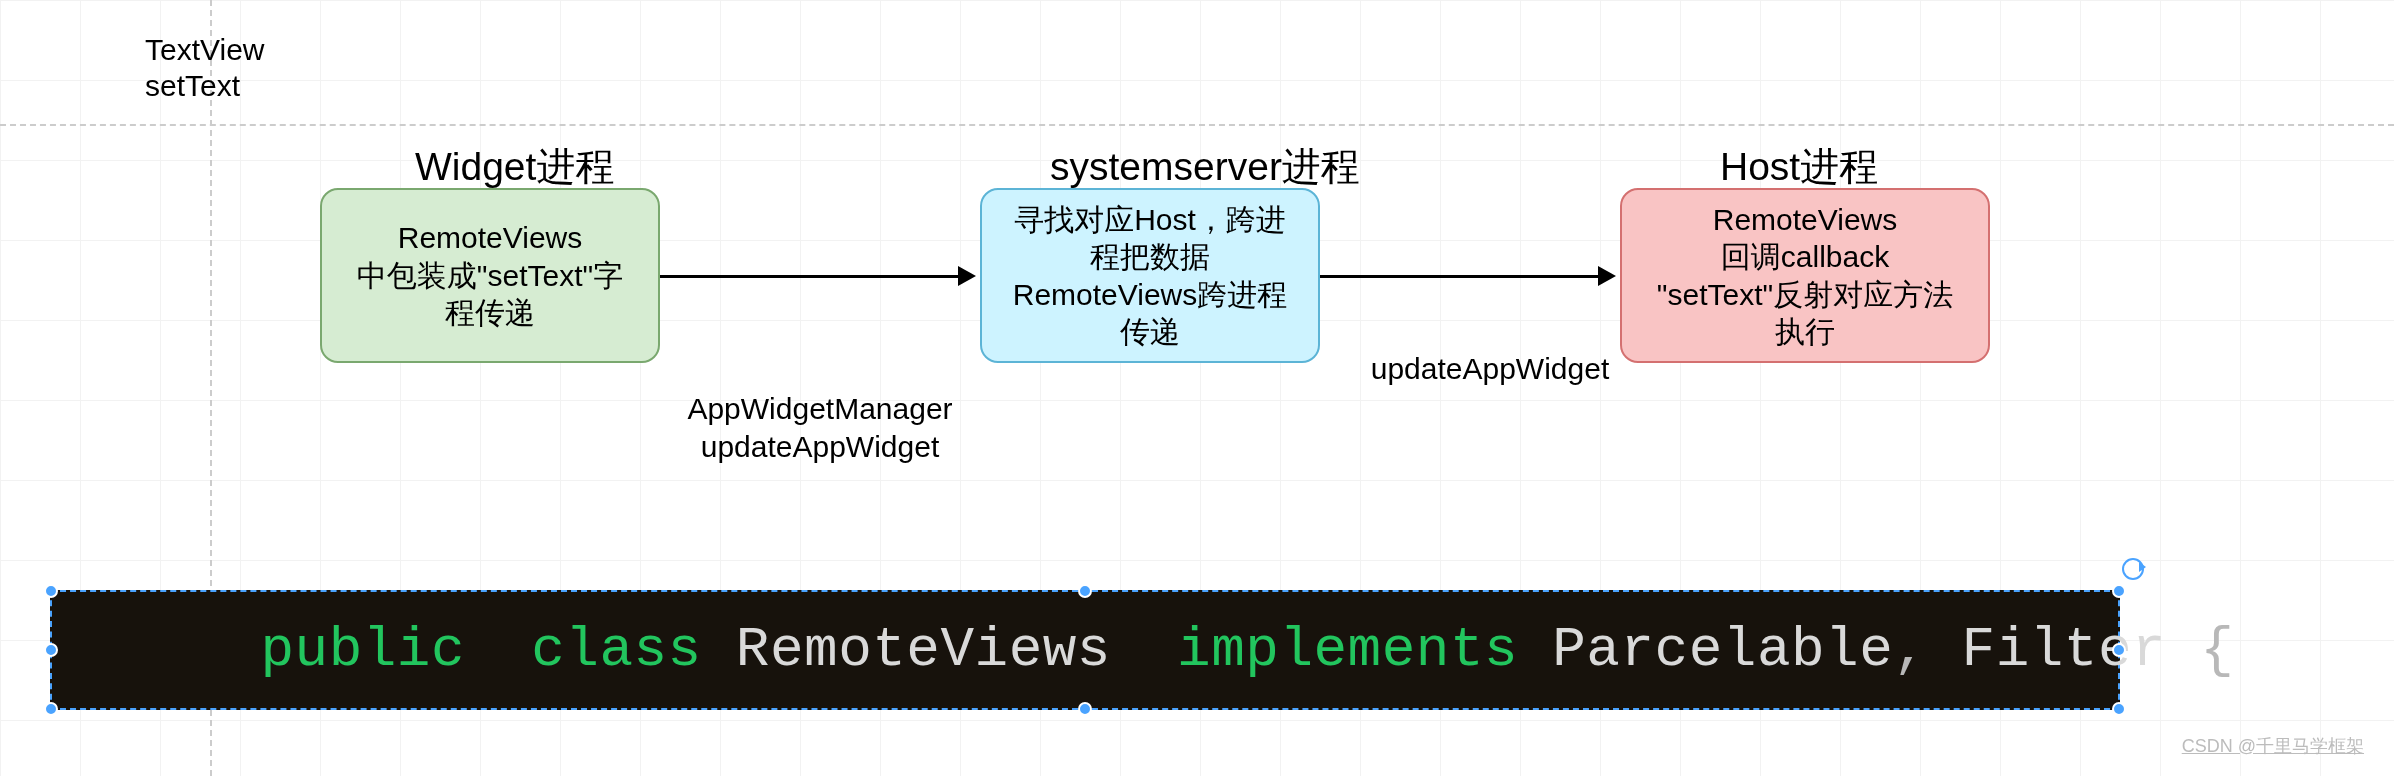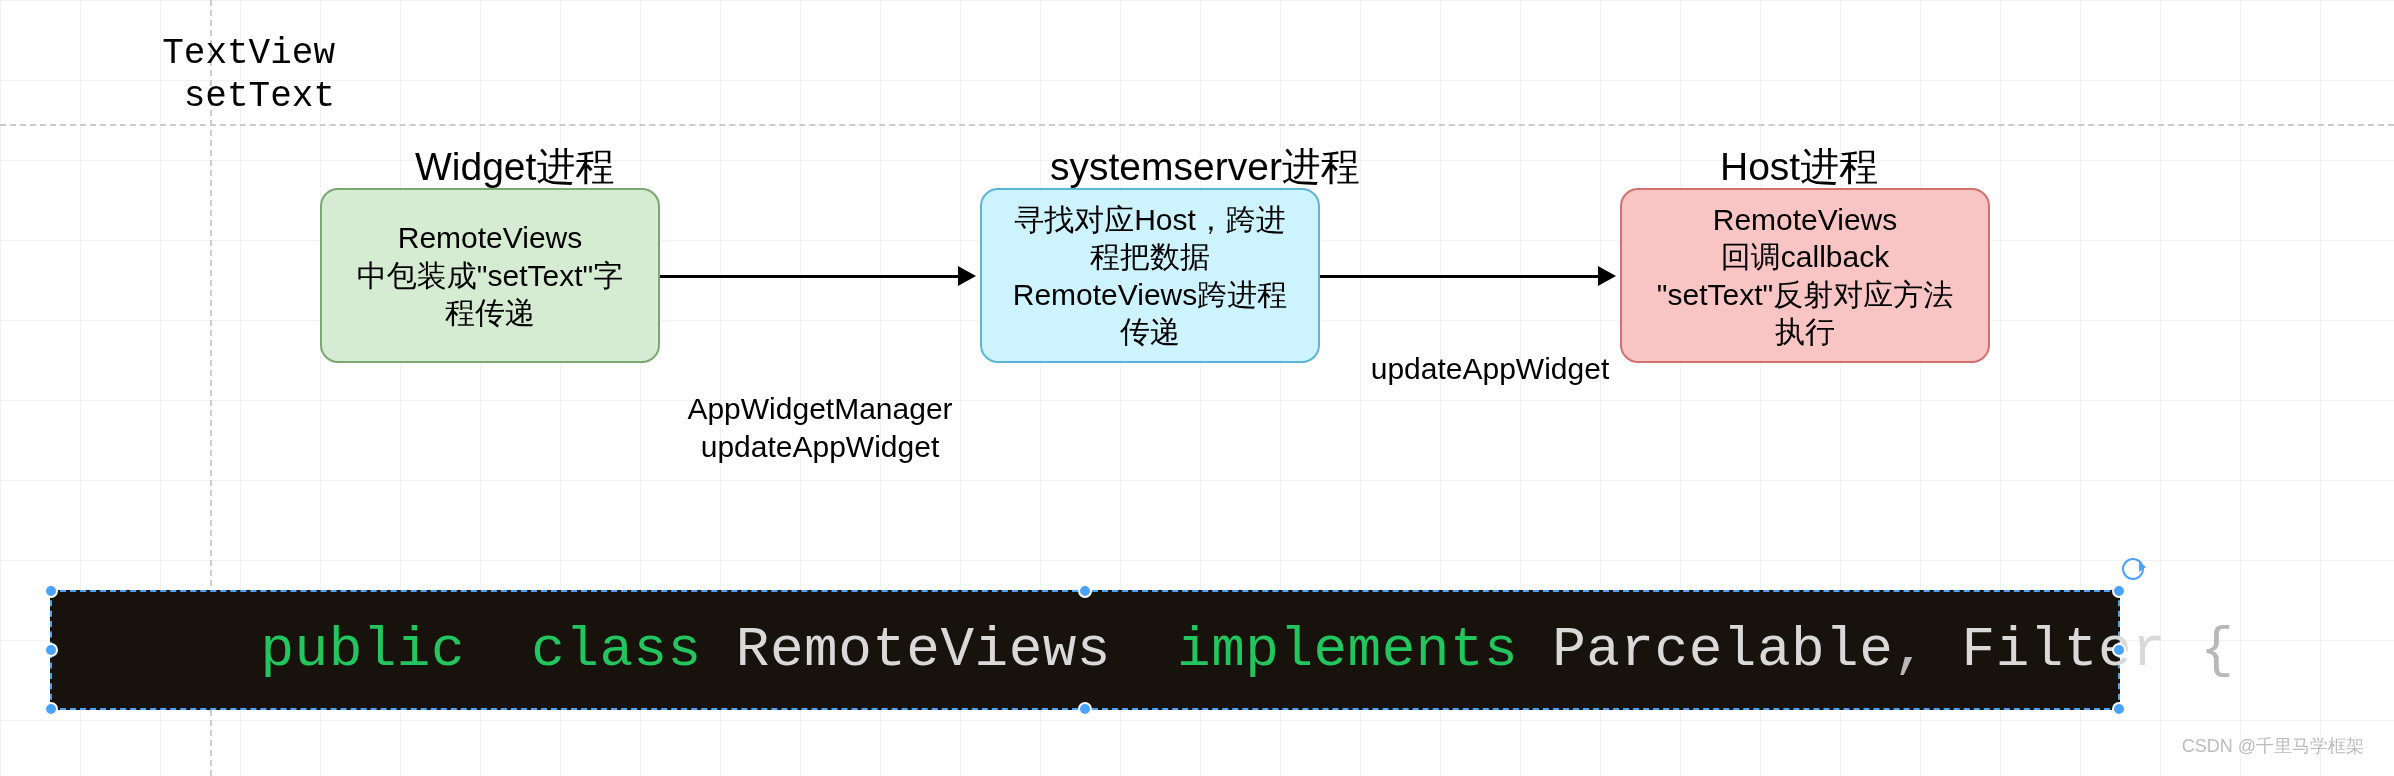--- a/index.html
+++ b/index.html
@@ -25,25 +25,24 @@
     left: 0; right: 0;
     border-top: 2px dashed #ccc;
   }
   .dashed-v {
     position: absolute;
     top: 0; bottom: 0;
     border-left: 2px dashed #ccc;
   }
   .plain-label {
     position: absolute;
-    font-size: 36px;
+    font-size: 30px;
     color: #000;
-    text-align: right;
+    text-align: left;
     line-height: 1.2;
-    font-family: Liberation Mono, monospace;
   }
   .col-title {
     position: absolute;
     font-size: 39px;
     color: #000;
     text-align: center;
   }
   .node {
     position: absolute;
     border-radius: 18px;
@@ -119,20 +118,21 @@
     right:-4px; top:2px;
     width:0;height:0;
     border-top:5px solid transparent;
     border-bottom:5px solid transparent;
     border-left:7px solid #4aa3ff;
   }
   .watermark {
     position:absolute;
     font-size:18px;
     color:#bcbcbc;
+    text-decoration:underline;
   }
 </style>
 </head>
 <body>
 
 <div class="grid-bg"></div>
 
 <div class="dashed-h" style="top:124px"></div>
 <div class="dashed-v" style="left:210px"></div>
 

